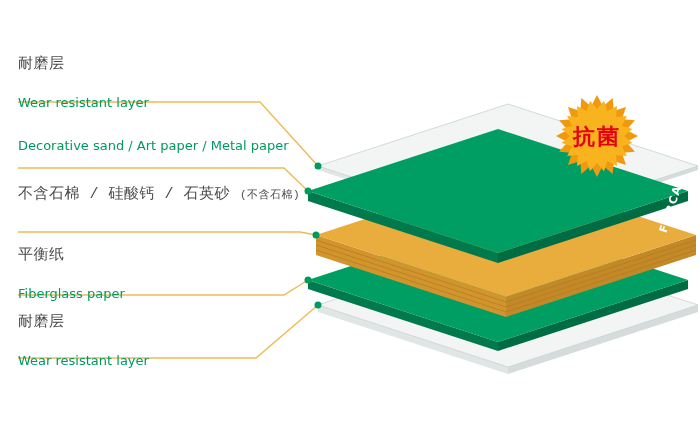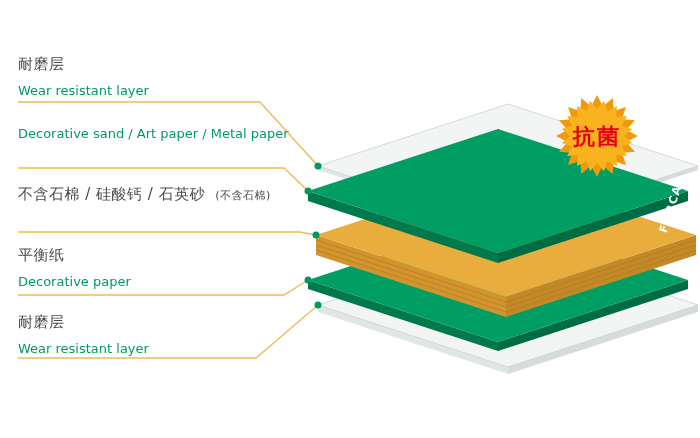--- a/index.html
+++ b/index.html
@@ -5,23 +5,23 @@
   * { box-sizing: border-box; }
   html, body { margin: 0; padding: 0; }
   body {
     width: 700px; height: 438px; background: #ffffff;
     font-family: "DejaVu Sans", "Liberation Sans", sans-serif;
   }
   .stage { position: relative; width: 700px; height: 438px; background: #fff; overflow: hidden; }
   svg.art { position: absolute; left: 0; top: 0; width: 700px; height: 438px; display: block; }
   .labels { position: absolute; left: 0; top: 0; width: 100%; height: 100%; }
   .label-group { position: absolute; left: 18px; white-space: nowrap; }
-  .zh { font-size: 15px; line-height: 21px; color: var(--label-zh, #4a4a4a); letter-spacing: .5px; }
+  .zh { font-size: 15px; line-height: 21px; color: var(--label-zh, #4a4a4a); letter-spacing: .5px; font-family: Liberation Mono, monospace; }
   .zh .note { font-size: 11px; margin-left: 10px; }
-  .en { font-size: 13px; line-height: 17px; margin-top: 6px; color: var(--label-en, #009a60); }
+  .en { font-size: 13px; line-height: 17px; margin-top: 18px; color: var(--label-en, #009a60); }
   .badge-text { font-weight: bold; font-size: 22px; letter-spacing: 2px; }
   .brand-text { font-weight: bold; font-size: 11px; letter-spacing: 1.5px; }
 </style>
 </head>
 <body>
 
 <div class="stage">
 
   <svg class="art" viewBox="0 0 700 438" aria-hidden="false">
 
@@ -94,21 +94,21 @@
     <div class="label-group" style="top:119px">
       <div class="en">Decorative sand / Art paper / Metal paper</div>
     </div>
 
     <div class="label-group" style="top:184px">
       <div class="zh"><span>不含石棉 / 硅酸钙 / 石英砂</span><span class="note">(不含石棉)</span></div>
     </div>
 
     <div class="label-group" style="top:245px">
       <div class="zh"><span>平衡纸</span><span class="note"></span></div>
-      <div class="en">Decorative paper</div>
+      <div class="en">Fiberglass paper</div>
     </div>
 
     <div class="label-group" style="top:312px">
       <div class="zh"><span>耐磨层</span><span class="note"></span></div>
       <div class="en">Wear resistant layer</div>
     </div>
 
   </div>
 </div>
 

